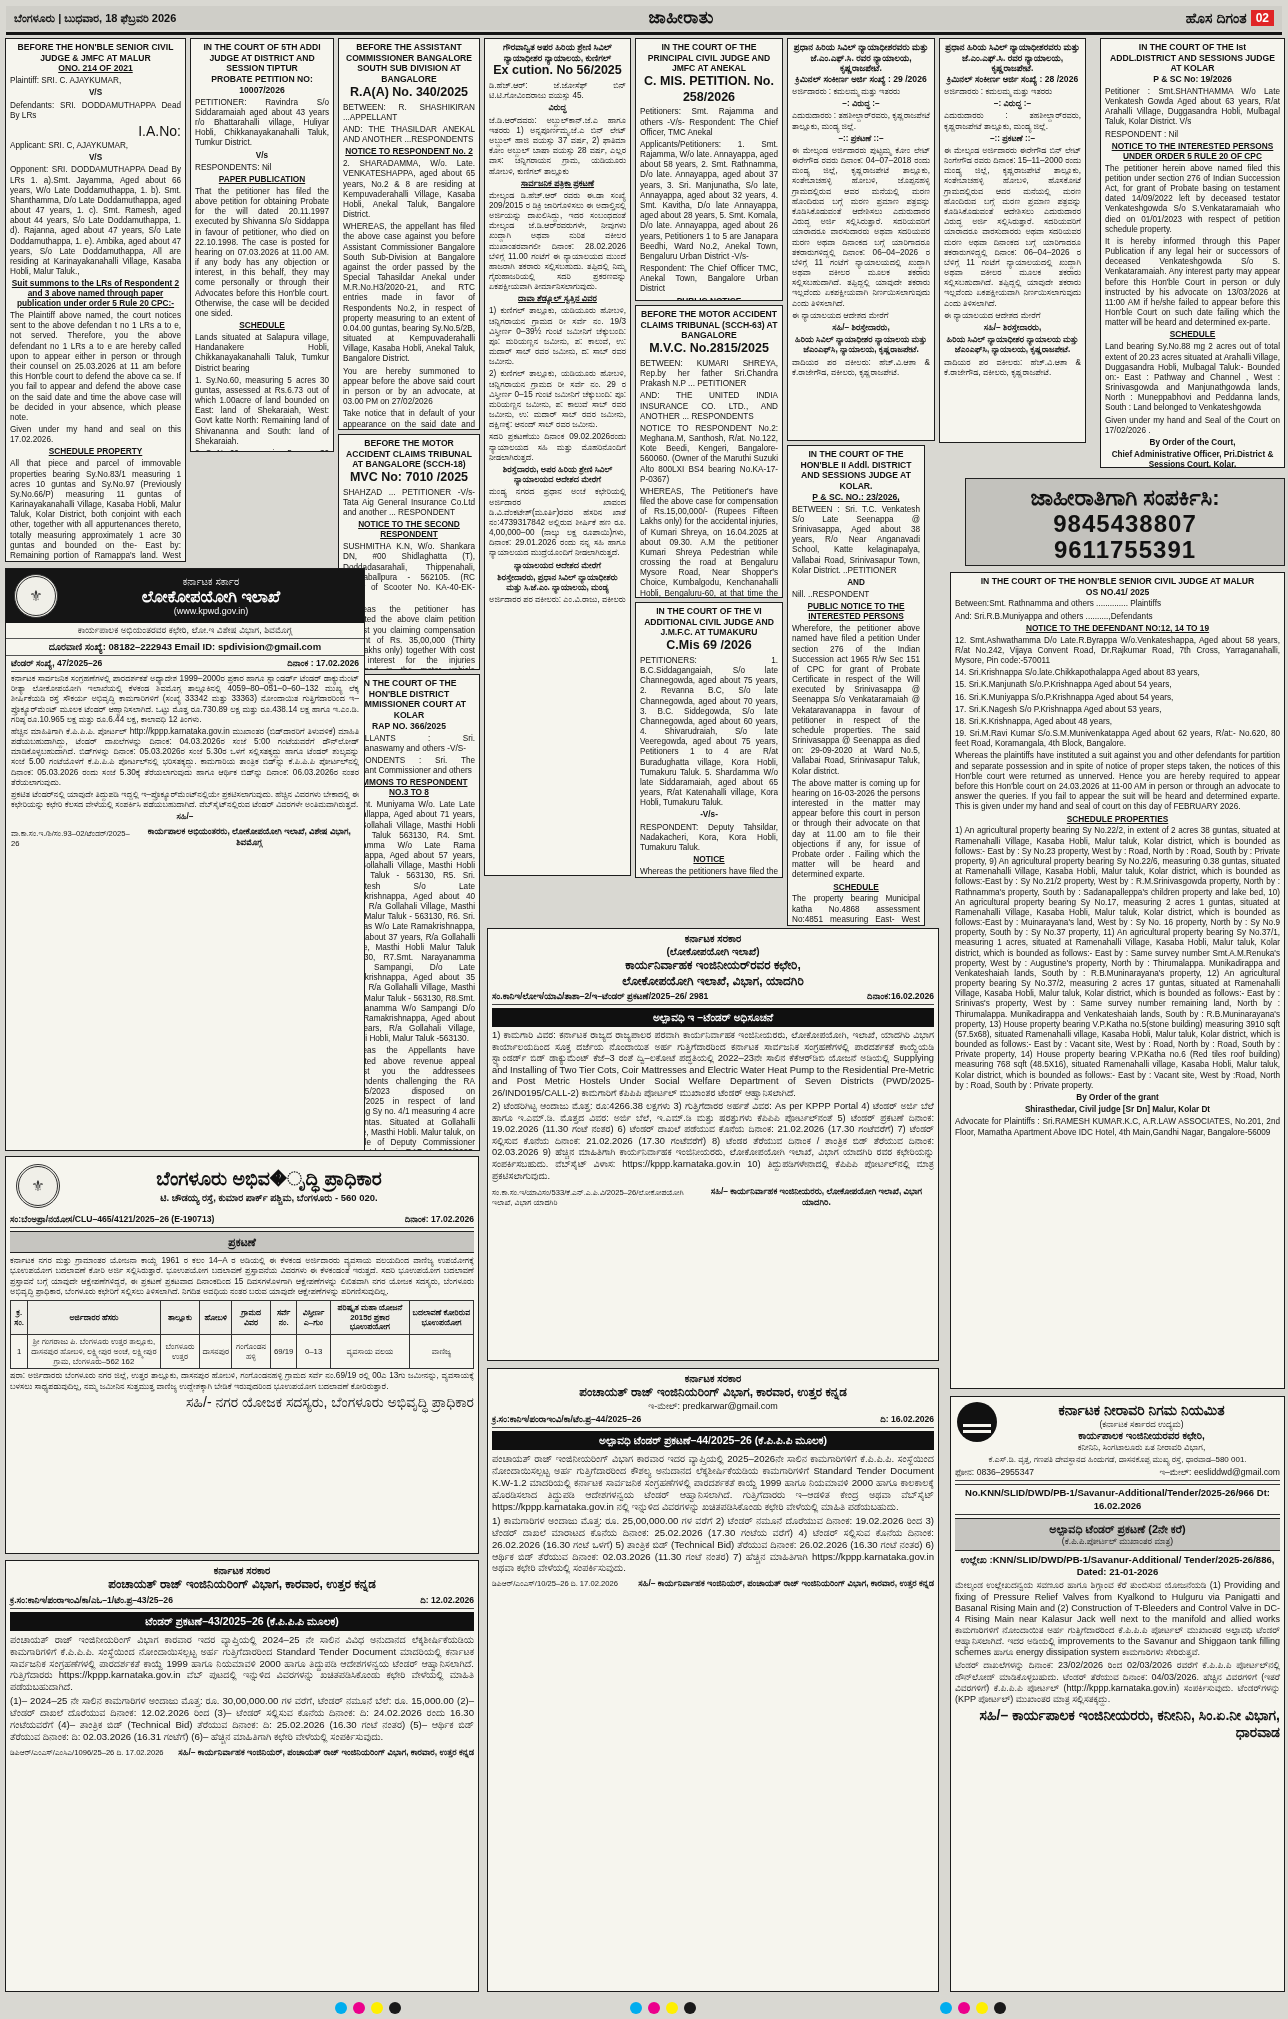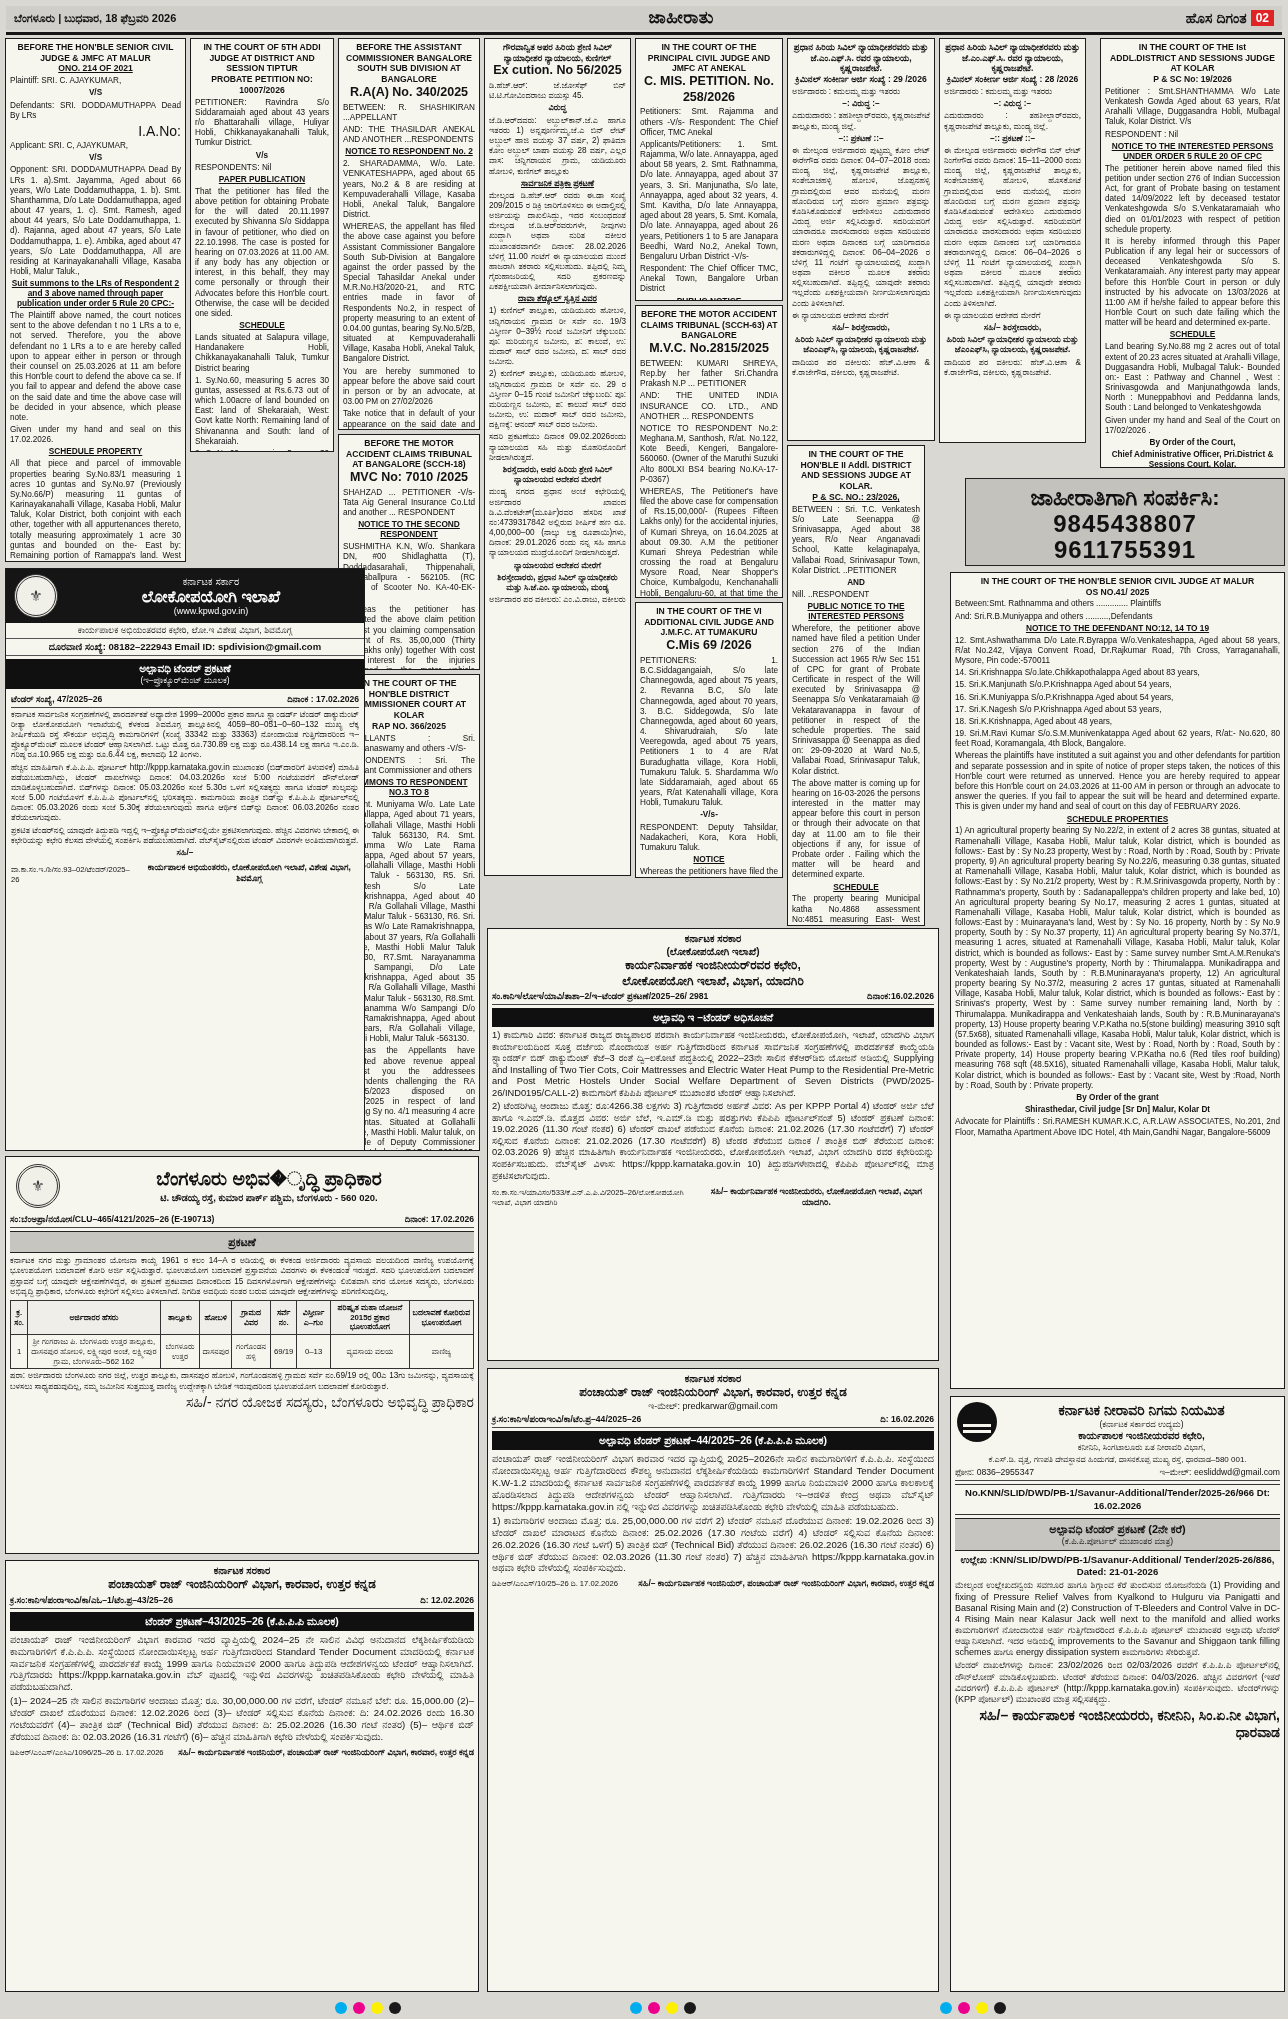--- a/index.html
+++ b/index.html
@@ -280,24 +280,20 @@
     <div class="kpwd-head">
       <div class="seal">⚜</div>
       <div class="kpwd-head-t">
         <div class="kh1">ಕರ್ನಾಟಕ ಸರ್ಕಾರ</div>
         <div class="kh2">ಲೋಕೋಪಯೋಗಿ ಇಲಾಖೆ</div>
         <div class="kh3">(www.kpwd.gov.in)</div>
       </div>
     </div>
     <div class="kpwd-office">ಕಾರ್ಯಪಾಲಕ ಅಭಿಯಂತರವರ ಕಛೇರಿ, ಲೋ.ಇ ವಿಶೇಷ ವಿಭಾಗ, ಶಿವಮೊಗ್ಗ</div>
     <div class="kpwd-office b">ದೂರವಾಣಿ ಸಂಖ್ಯೆ: 08182–222943  Email ID: spdivision@gmail.com</div>
-    <div class="blackbar">
-      <span>ಅಲ್ಪಾವಧಿ ಟೆಂಡರ್ ಪ್ರಕಟಣೆ</span>
-      <span class="sub">(ಇ–ಪ್ರೊಕ್ಯೂರ್‌ಮೆಂಟ್ ಮೂಲಕ)</span>
-    </div>
     <div style="padding:0 5px;">
       <div class="refrow">
         <span>ಟೆಂಡರ್ ಸಂಖ್ಯೆ, 47/2025–26</span>
         <span>ದಿನಾಂಕ : 17.02.2026</span>
       </div>
       <div class="n-p">ಕರ್ನಾಟಕ ಸಾರ್ವಜನಿಕ ಸಂಗ್ರಹಣೆಗಳಲ್ಲಿ ಪಾರದರ್ಶಕತೆ ಅಧ್ಯಾದೇಶ 1999–2000ರ ಪ್ರಕಾರ ಹಾಗೂ ಸ್ಟ್ಯಾಂಡರ್ಡ್ ಟೆಂಡರ್ ಡಾಕ್ಯುಮೆಂಟ್ ರೀತ್ಯಾ ಲೋಕೋಪಯೋಗಿ ಇಲಾಖೆಯಲ್ಲಿ ಕೆಳಕಂಡ ಶಿವಮೊಗ್ಗ ತಾಲ್ಲೂಕಿನಲ್ಲಿ 4059–80–051–0–60–132 ಮುಖ್ಯ ಲೆಕ್ಕ ಶೀರ್ಷಿಕೆಯಡಿ ರಸ್ತೆ ಸೌಕರ್ಯ ಅಭಿವೃದ್ಧಿ ಕಾಮಗಾರಿಗಳಿಗೆ (ಸಂಖ್ಯೆ 33342 ಮತ್ತು 33363) ನೋಂದಾಯಿತ ಗುತ್ತಿಗೆದಾರರಿಂದ ಇ–ಪ್ರೊಕ್ಯೂರ್‌ಮೆಂಟ್ ಮೂಲಕ ಟೆಂಡರ್ ಆಹ್ವಾನಿಸಲಾಗಿದೆ. ಒಟ್ಟು ಮೊತ್ತ ರೂ.730.89 ಲಕ್ಷ ಮತ್ತು ರೂ.438.14 ಲಕ್ಷ ಹಾಗೂ ಇ.ಎಂ.ಡಿ. ಗರಿಷ್ಠ ರೂ.10.965 ಲಕ್ಷ ಮತ್ತು ರೂ.6.44 ಲಕ್ಷ, ಕಾಲಾವಧಿ 12 ತಿಂಗಳು.</div>
       <div class="n-p">ಹೆಚ್ಚಿನ ಮಾಹಿತಿಗಾಗಿ ಕೆ.ಪಿ.ಪಿ.ಪಿ. ಪೋರ್ಟಲ್ http://kppp.karnataka.gov.in ಮುಖಾಂತರ (ಬಿಡ್‌ದಾರರಿಗೆ ತಿಳುವಳಿಕೆ) ಮಾಹಿತಿ ಪಡೆಯಬಹುದಾಗಿದ್ದು, ಟೆಂಡರ್ ದಾಖಲೆಗಳನ್ನು ದಿನಾಂಕ: 04.03.2026ರ ಸಂಜೆ 5:00 ಗಂಟೆಯವರೆಗೆ ಡೌನ್‌ಲೋಡ್ ಮಾಡಿಕೊಳ್ಳಬಹುದಾಗಿದೆ. ಬಿಡ್‌ಗಳನ್ನು ದಿನಾಂಕ: 05.03.2026ರ ಸಂಜೆ 5.30ರ ಒಳಗೆ ಸಲ್ಲಿಸತಕ್ಕದ್ದು ಹಾಗೂ ಟೆಂಡರ್ ಶುಲ್ಕವನ್ನು ಸಂಜೆ 5.00 ಗಂಟೆಯೊಳಗೆ ಕೆ.ಪಿ.ಪಿ.ಪಿ ಪೋರ್ಟಲ್‌ನಲ್ಲಿ ಭರಿಸತಕ್ಕದ್ದು. ಕಾಮಗಾರಿಯ ತಾಂತ್ರಿಕ ಬಿಡ್‌ನ್ನು ಕೆ.ಪಿ.ಪಿ.ಪಿ ಪೋರ್ಟಲ್‌ನಲ್ಲಿ ದಿನಾಂಕ: 05.03.2026 ರಂದು ಸಂಜೆ 5.30ಕ್ಕೆ ತೆರೆಯಲಾಗುವುದು ಹಾಗೂ ಆರ್ಥಿಕ ಬಿಡ್‌ನ್ನು ದಿನಾಂಕ: 06.03.2026ರ ನಂತರ ತೆರೆಯಲಾಗುವುದು.</div>
       <div class="n-p">ಪ್ರಕಟಿತ ಟೆಂಡರ್‌ನಲ್ಲಿ ಯಾವುದೇ ತಿದ್ದುಪಡಿ ಇದ್ದಲ್ಲಿ ಇ–ಪ್ರೊಕ್ಯೂರ್‌ಮೆಂಟ್‌ನಲ್ಲಿಯೇ ಪ್ರಕಟಿಸಲಾಗುವುದು. ಹೆಚ್ಚಿನ ವಿವರಗಳು ಬೇಕಾದಲ್ಲಿ ಈ ಕಛೇರಿಯನ್ನು ಕಛೇರಿ ಕೆಲಸದ ವೇಳೆಯಲ್ಲಿ ಸಂಪರ್ಕಿಸಿ ಪಡೆಯಬಹುದಾಗಿದೆ. ವೆಬ್‌ಸೈಟ್‌ನಲ್ಲಿರುವ ಟೆಂಡರ್ ವಿವರಗಳೇ ಅಂತಿಮವಾಗಿರುತ್ತವೆ.</div>
       <div class="n-ctr">ಸಹಿ/–</div>
       <div class="sigrow">

